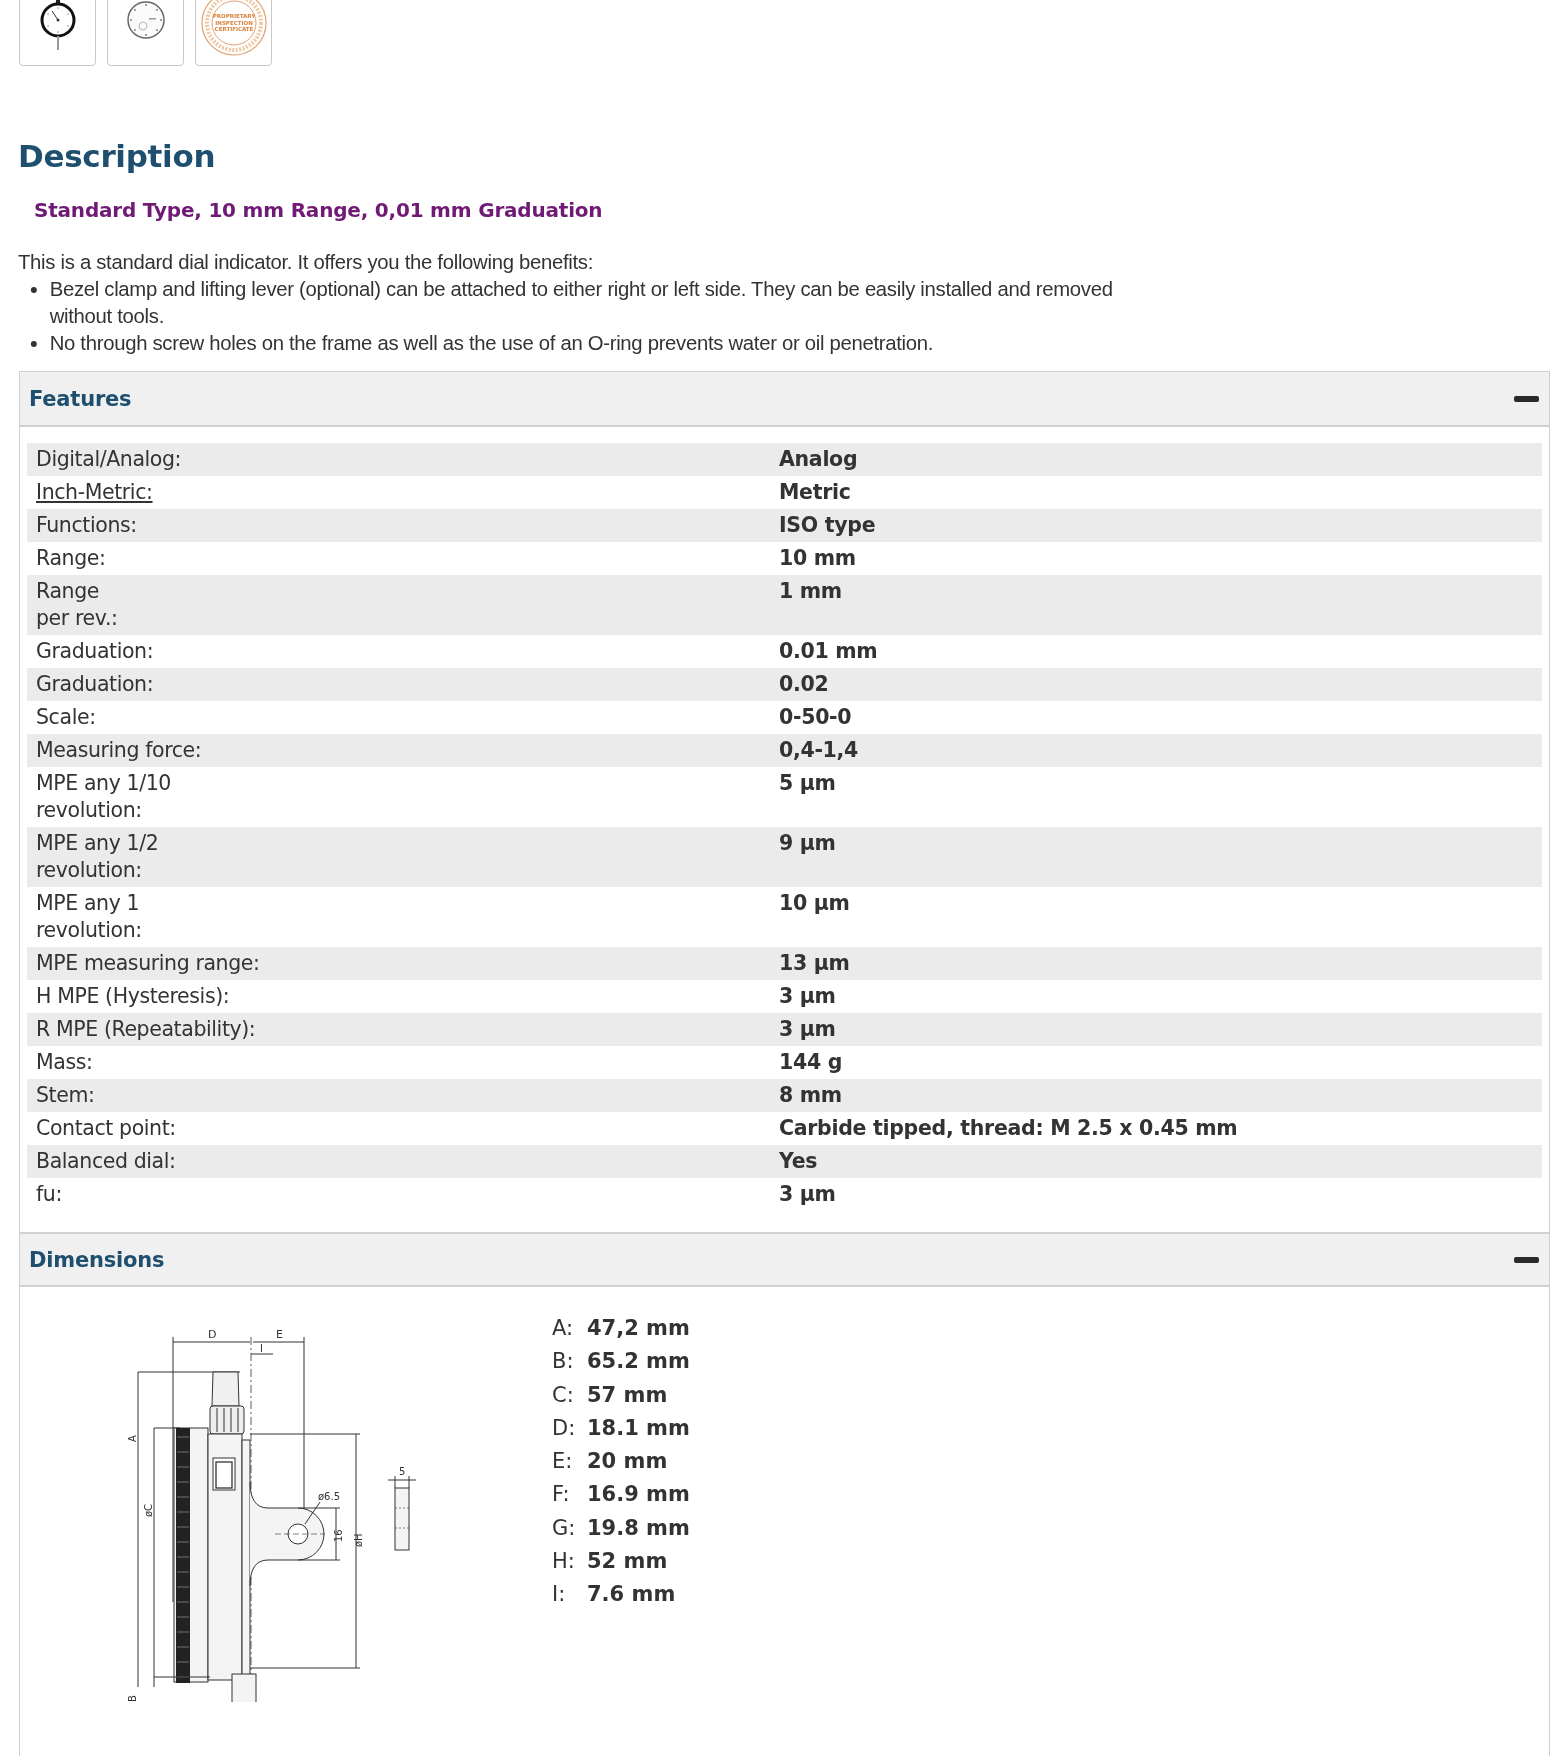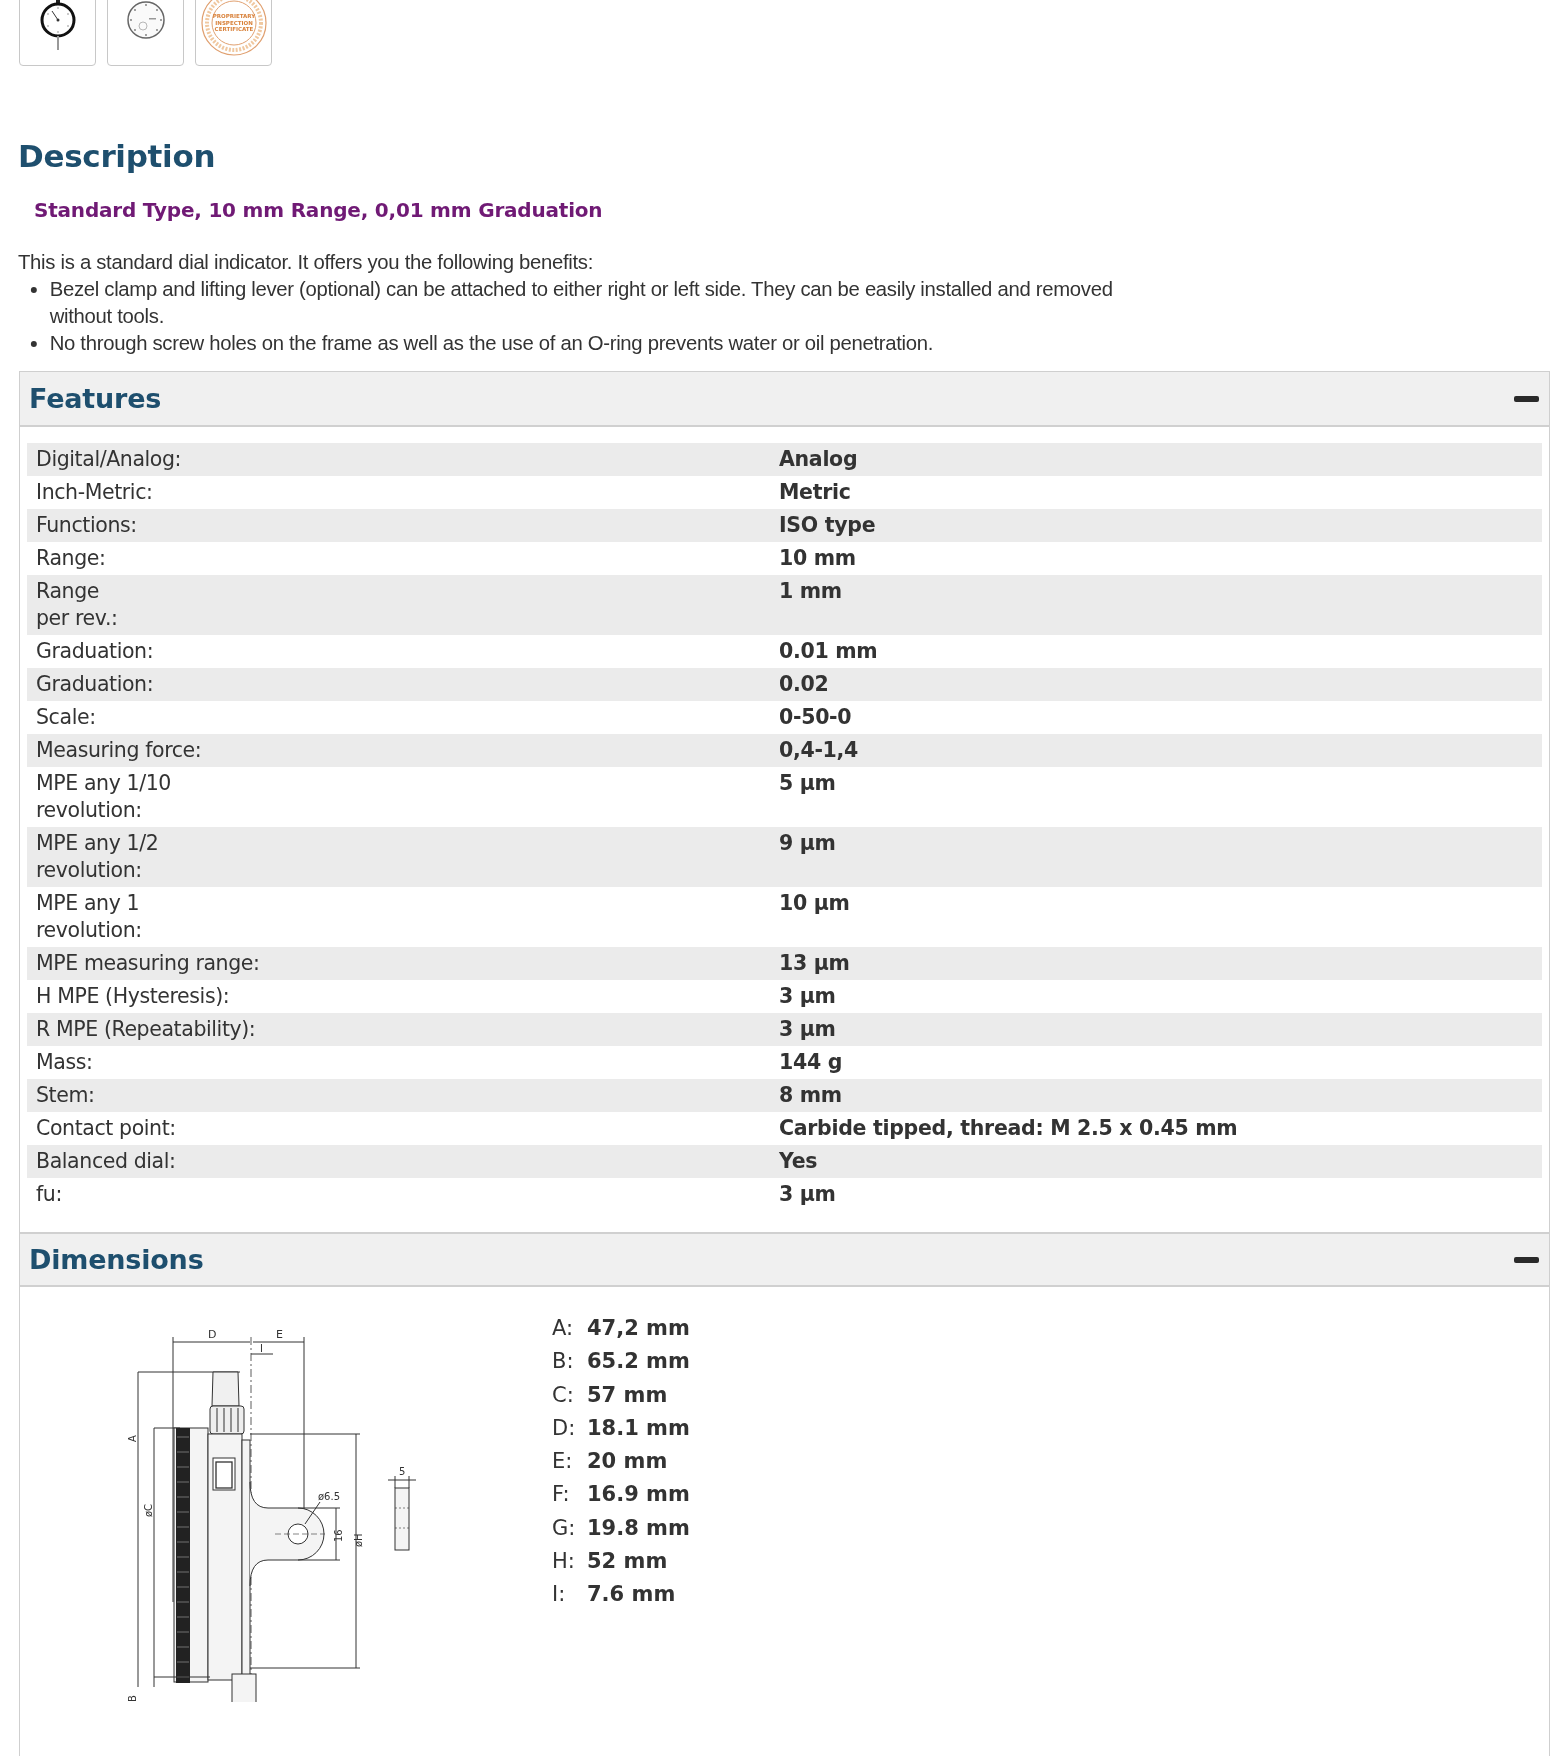--- a/index.html
+++ b/index.html
@@ -32,21 +32,21 @@
   .desc-body ul { margin: 0; padding-left: 32px; }
   .desc-body li { margin: 0; }
   .panel {
     position: absolute; left: 19px; width: 1531px;
     border: 1px solid #cfcfcf; background: #fff;
   }
   .panel-header {
     height: 55px; background: #f0f0f0; border-bottom: 2px solid #d0d0d0;
     display: flex; align-items: center; justify-content: space-between; padding: 0 10px 0 9px;
   }
-  .panel-title { font-size: 27px; font-weight: bold; color: #1e4f6e; letter-spacing: -0.2px; }
+  .panel-title { font-size: 21px; font-weight: bold; color: #1e4f6e; letter-spacing: -0.2px; }
   .collapse-btn {
     width: 26px; height: 26px; display: flex; align-items: center; justify-content: center; cursor: pointer;
   }
   .collapse-btn span { display: block; width: 25px; height: 6px; background: #2a2a2a; border-radius: 2px; }
   .features { top: 371px; height: 862px; }
   .feat-table { margin: 16px 7px 0 7px; }
   .feat-row {
     display: flex; font-size: 20.5px; line-height: 27px; padding: 3px 0 3px 0;
     font-family: "DejaVu Sans", sans-serif;
   }
@@ -127,21 +127,21 @@
     <span class="collapse-btn">
       <span></span>
     </span>
   </div>
   <div class="feat-table" id="feat-table">
       <div class="feat-row">
         <div class="feat-label" style="white-space: pre-line;">Digital/Analog:</div>
         <div class="feat-value">Analog</div>
       </div>
       <div class="feat-row">
-        <div class="feat-label" style="white-space: pre-line;">Inch-Metric:</div>
+        <div class="feat-label" style="white-space: pre-line; text-decoration: underline;">Inch-Metric:</div>
         <div class="feat-value">Metric</div>
       </div>
       <div class="feat-row">
         <div class="feat-label" style="white-space: pre-line;">Functions:</div>
         <div class="feat-value">ISO type</div>
       </div>
       <div class="feat-row">
         <div class="feat-label" style="white-space: pre-line;">Range:</div>
         <div class="feat-value">10 mm</div>
       </div>

